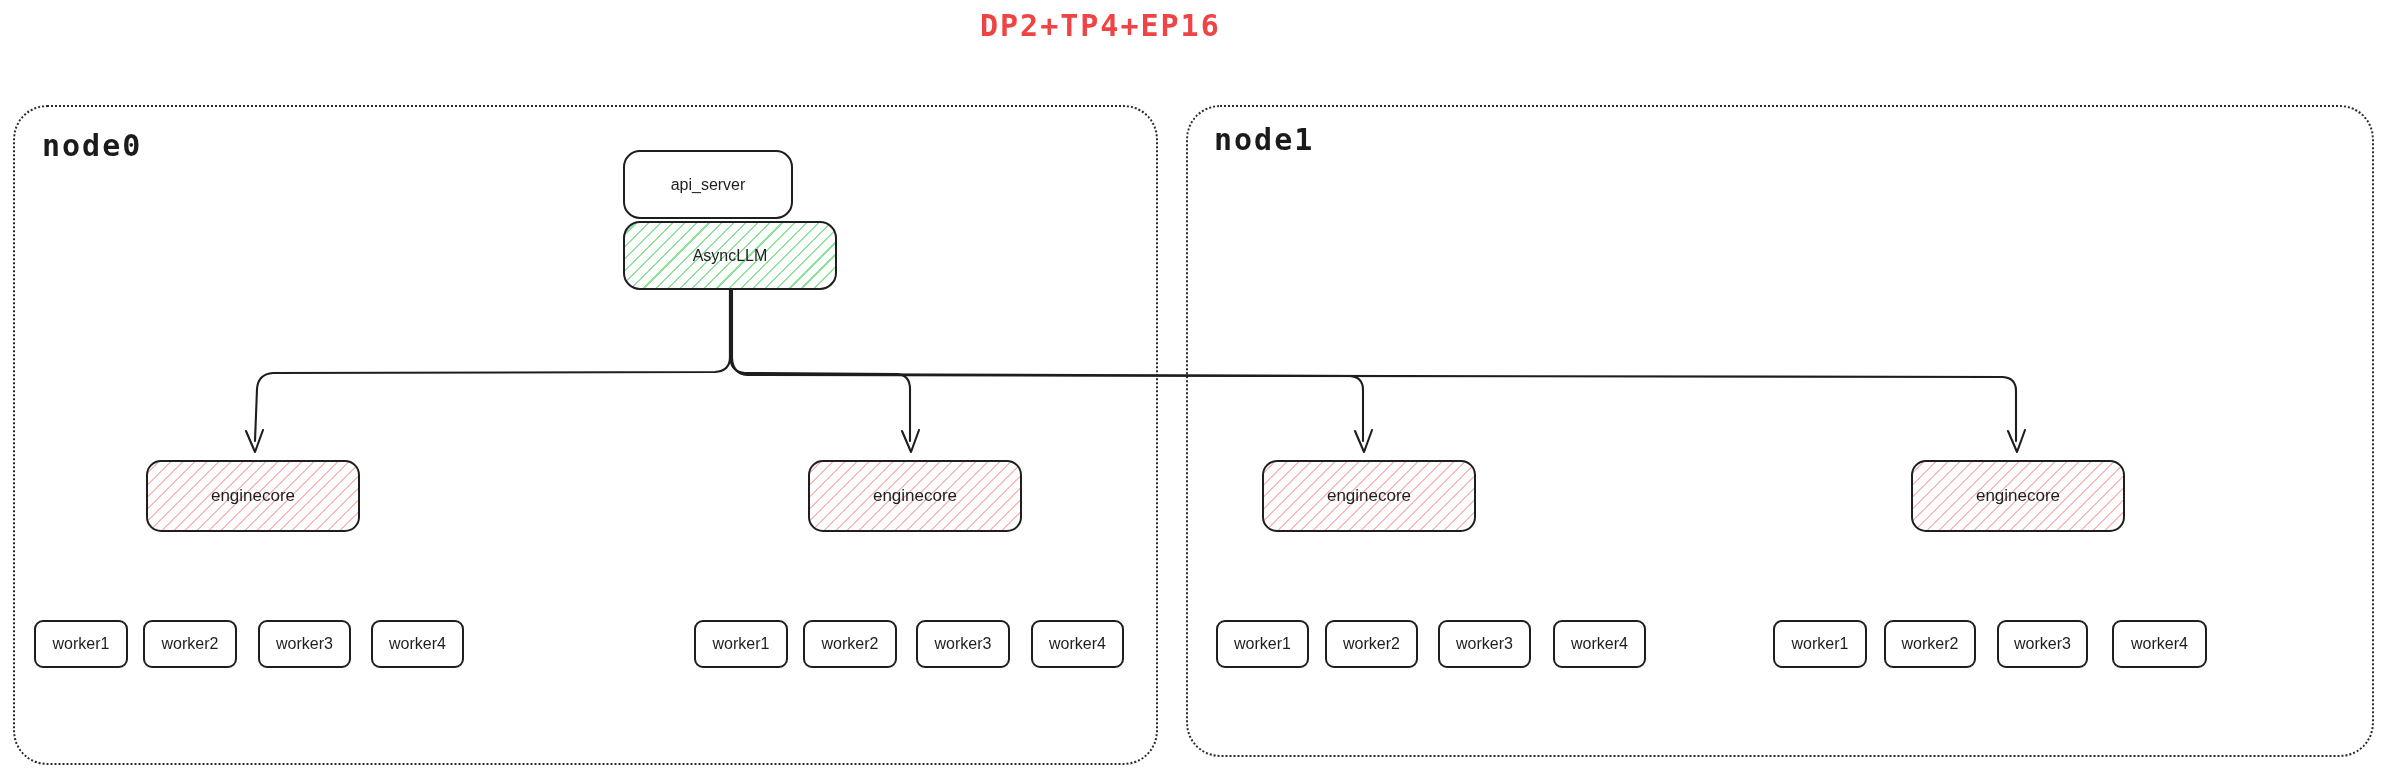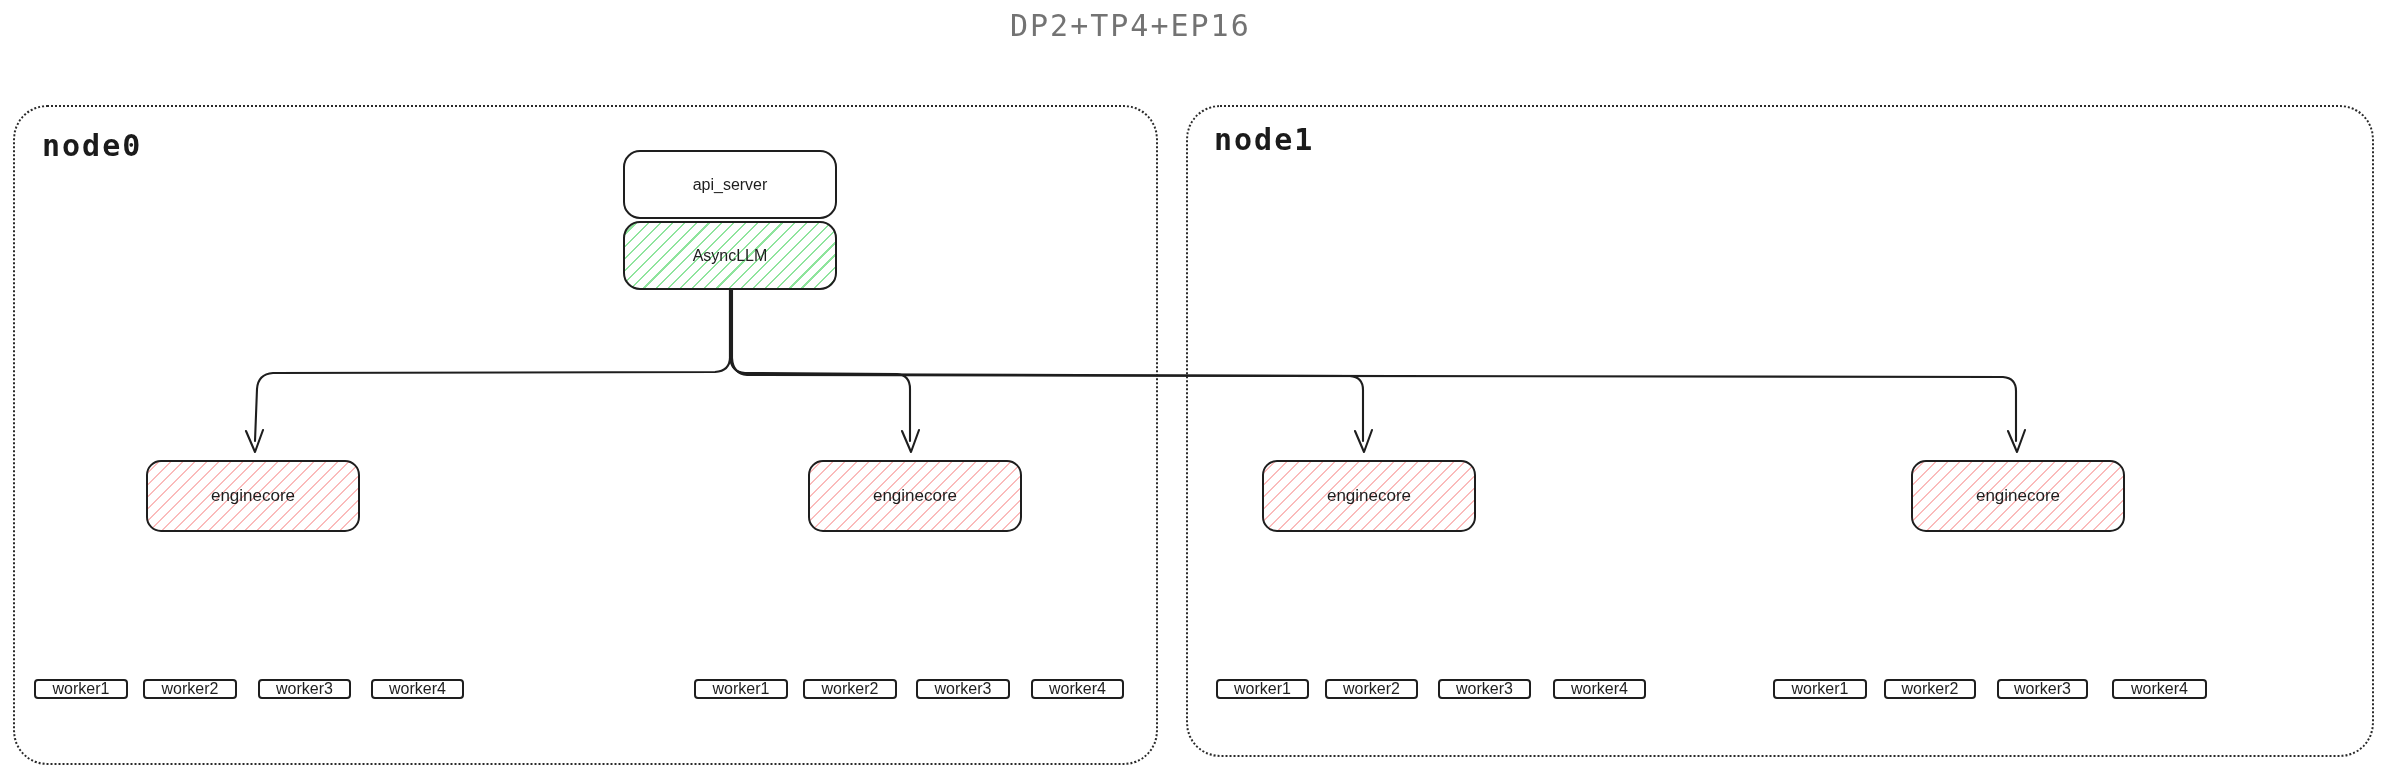--- a/index.html
+++ b/index.html
@@ -6,24 +6,24 @@
   .canvas{
     position:relative;
     width:2383px;height:773px;
     background:#ffffff;
     font-family:"Liberation Sans", sans-serif;
     color:#1e1e1e;
     overflow:hidden;
   }
   .diagram-title{
     position:absolute;
-    left:1010px;top:8px;width:360px;
+    left:980px;top:8px;width:360px;
     font-family:"DejaVu Sans Mono", monospace;
-    font-size:30px;font-weight:400;letter-spacing:2px;
-    color:#737373;white-space:nowrap;
+    font-size:30px;font-weight:700;letter-spacing:2px;
+    color:#ef4444;white-space:nowrap;
   }
   .node-frame{
     position:absolute;
     border:2.4px dotted #2a2a2a;
     border-radius:34px;
     background:transparent;
   }
   .node-frame.node0{left:13px;top:105px;width:1141px;height:656px;}
   .node-frame.node1{left:1186px;top:105px;width:1184px;height:648px;}
   .node-label{
@@ -37,21 +37,21 @@
   .shape{
     position:absolute;
     display:flex;align-items:center;justify-content:center;
     box-sizing:border-box;
     border:2px solid #1e1e1e;
     background:#ffffff;
     font-size:16px;
     white-space:nowrap;
   }
   .api-box{
-    left:623px;top:150px;width:214px;height:69px;
+    left:623px;top:150px;width:170px;height:69px;
     border-radius:17px;border-width:2.4px;z-index:2;
   }
   .async-box{
     left:623px;top:221px;width:214px;height:69px;
     border-radius:17px;border-width:2.4px;z-index:2;
     background:
       repeating-linear-gradient(135deg,
         rgba(105,219,124,0) 0px, rgba(105,219,124,0) 7px,
         rgba(105,219,124,0.75) 7px, rgba(105,219,124,0.75) 8.6px),
       #ffffff;
@@ -65,22 +65,22 @@
       repeating-linear-gradient(135deg,
         rgba(250,160,160,0) 0px, rgba(250,160,160,0) 7px,
         rgba(248,150,150,0.65) 7px, rgba(248,150,150,0.65) 8.4px),
       #ffffff;
   }
   .engine-box.e1{left:146px;}
   .engine-box.e2{left:808px;}
   .engine-box.e3{left:1262px;}
   .engine-box.e4{left:1911px;}
   .worker-box{
-    top:679px;height:20px;
-    border-radius:4px;border-width:2.2px;
+    top:620px;height:48px;
+    border-radius:9px;border-width:2.2px;
     font-size:16px;
   }
   svg.wires{
     position:absolute;left:0;top:0;width:2383px;height:773px;
     pointer-events:none;z-index:1;
   }
   svg.wires path{
     stroke:#1e1e1e;stroke-width:2.1;fill:none;
     stroke-linecap:round;stroke-linejoin:round;
   }

